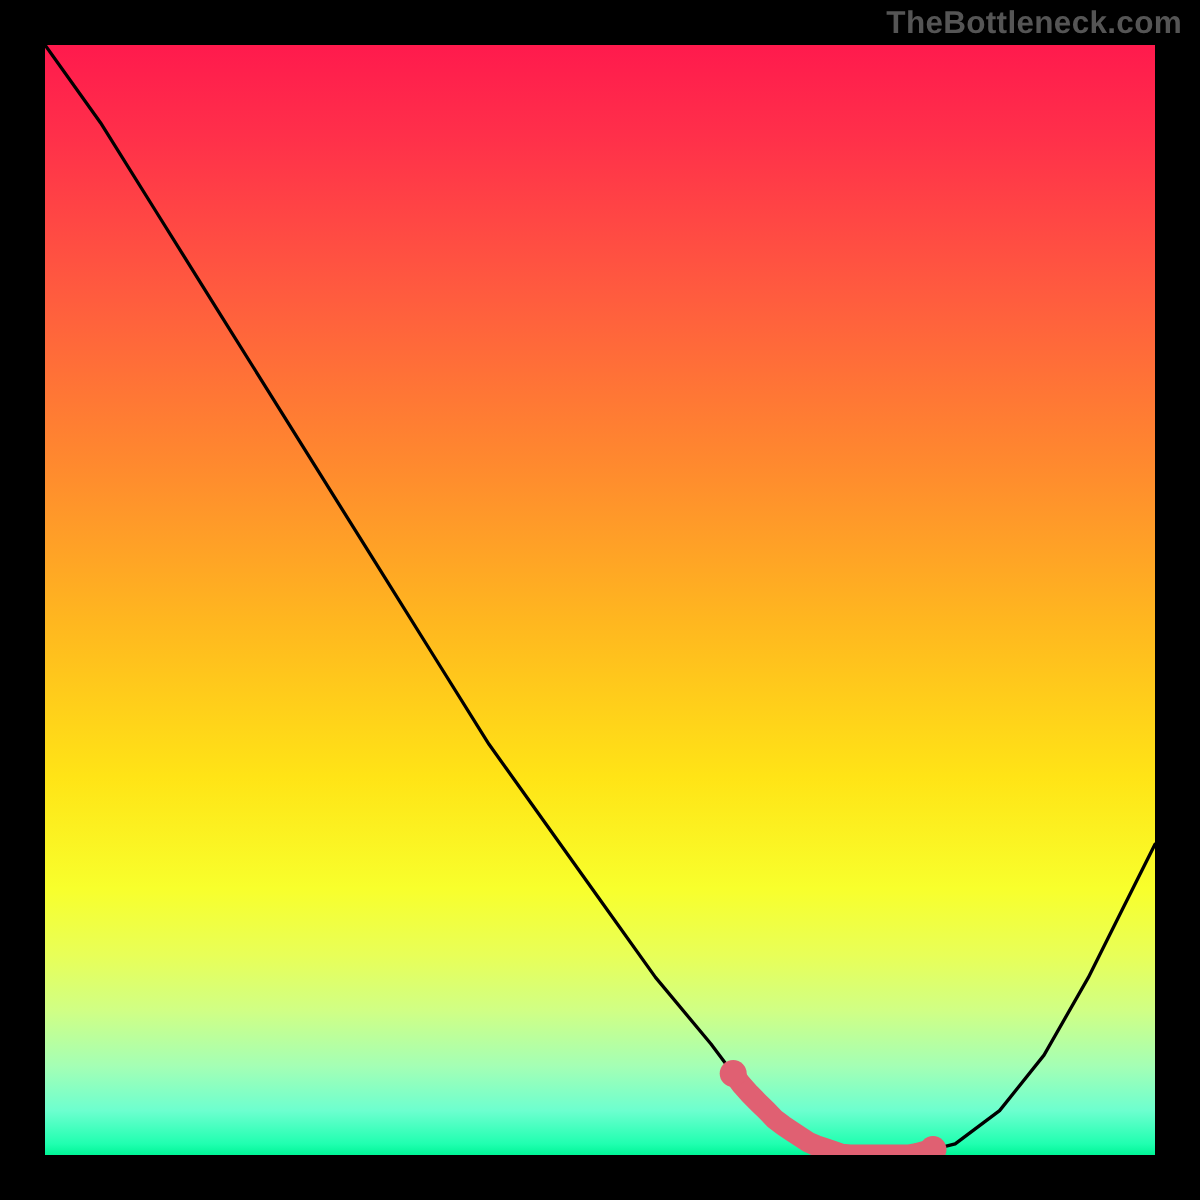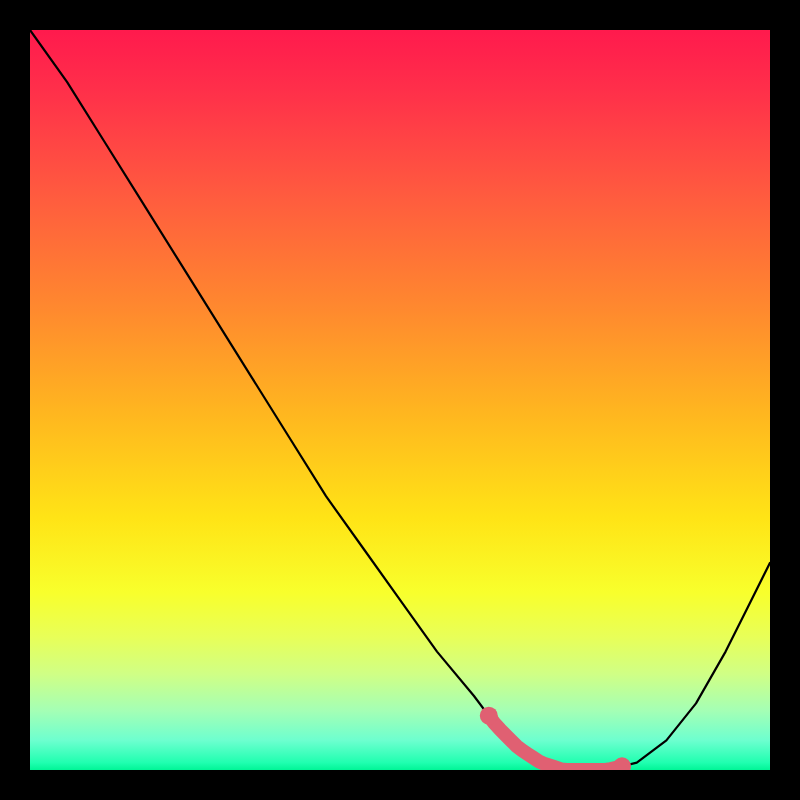--- a/index.html
+++ b/index.html
@@ -73,20 +73,21 @@
   }
   .curve circle.pink-dot {
     fill: #e06072;
   }
 </style>
 </head>
 <body>
 
 <div class="frame">
 
+  <div class="watermark">TheBottleneck.com</div>
 
   <div class="plot-area">
     <div class="gradient"></div>
 
     <svg class="curve" viewBox="0 0 740 740" preserveAspectRatio="none">
       <path class="line" d="M0.0 0.0 L37.0 51.8 L74.0 111.0 L111.0 170.2 L148.0 229.4 L185.0 288.6 L222.0 347.8 L259.0 407.0 L296.0 466.2 L333.0 518.0 L370.0 569.8 L407.0 621.6 L444.0 666.0 L466.2 695.6 L488.4 717.8 L510.6 732.6 L532.8 740.0 L555.0 740.0 L577.2 740.0 L606.8 732.6 L636.4 710.4 L666.0 673.4 L695.6 621.6 L717.8 577.2 L740.0 532.8"></path>
       <path class="pink" d="M458.8 685.7 L464.3 693.1 L469.9 699.3 L475.4 704.9 L481.0 710.4 L486.5 716.0 L492.1 720.3 L497.6 724.0 L503.2 727.7 L508.8 731.4 L514.3 733.8 L519.9 735.7 L525.4 737.5 L531.0 739.4 L536.5 740.0 L542.1 740.0 L547.6 740.0 L553.2 740.0 L558.7 740.0 L564.3 740.0 L569.8 740.0 L575.4 740.0 L580.9 739.1 L586.4 737.7 L592.0 736.3"></path>
       <circle class="pink-dot" r="9" cx="458.8" cy="685.7"></circle>
       <circle class="pink-dot" r="9" cx="592.0" cy="736.3"></circle>
     </svg>

